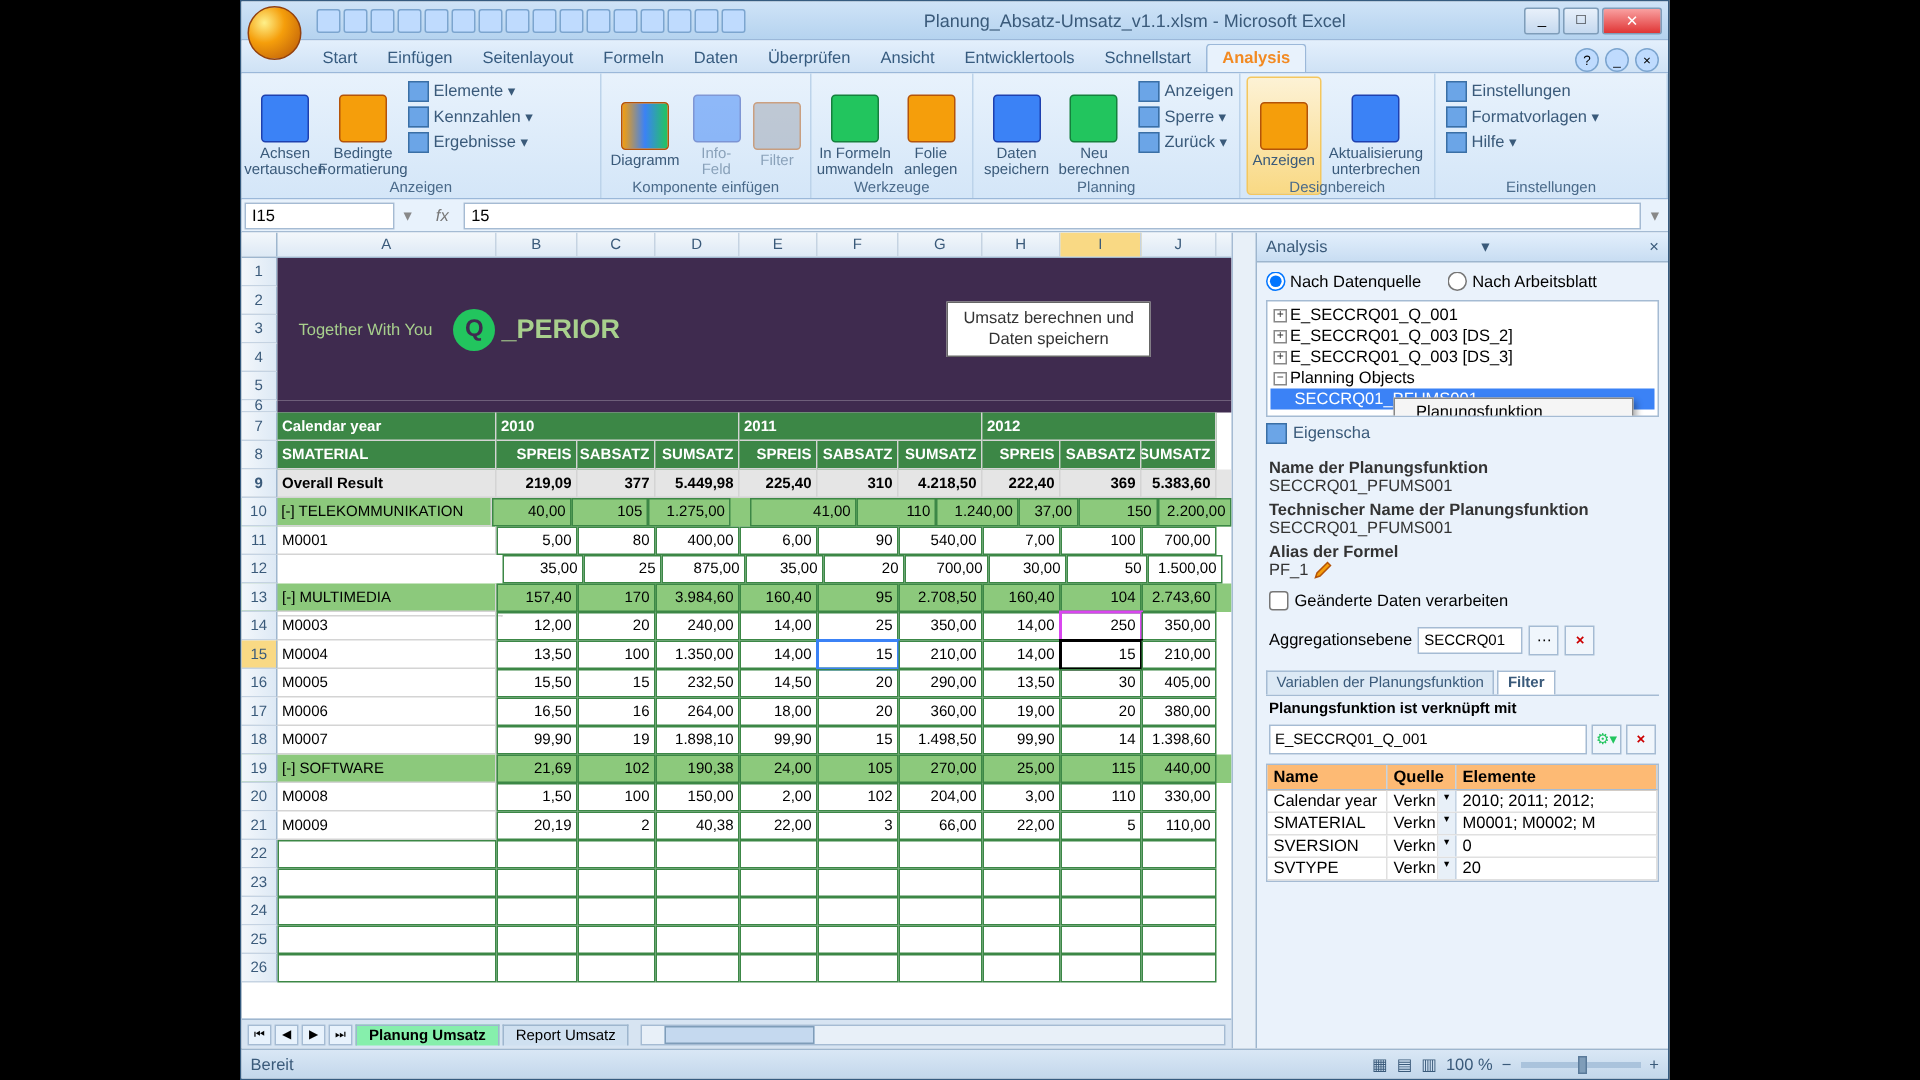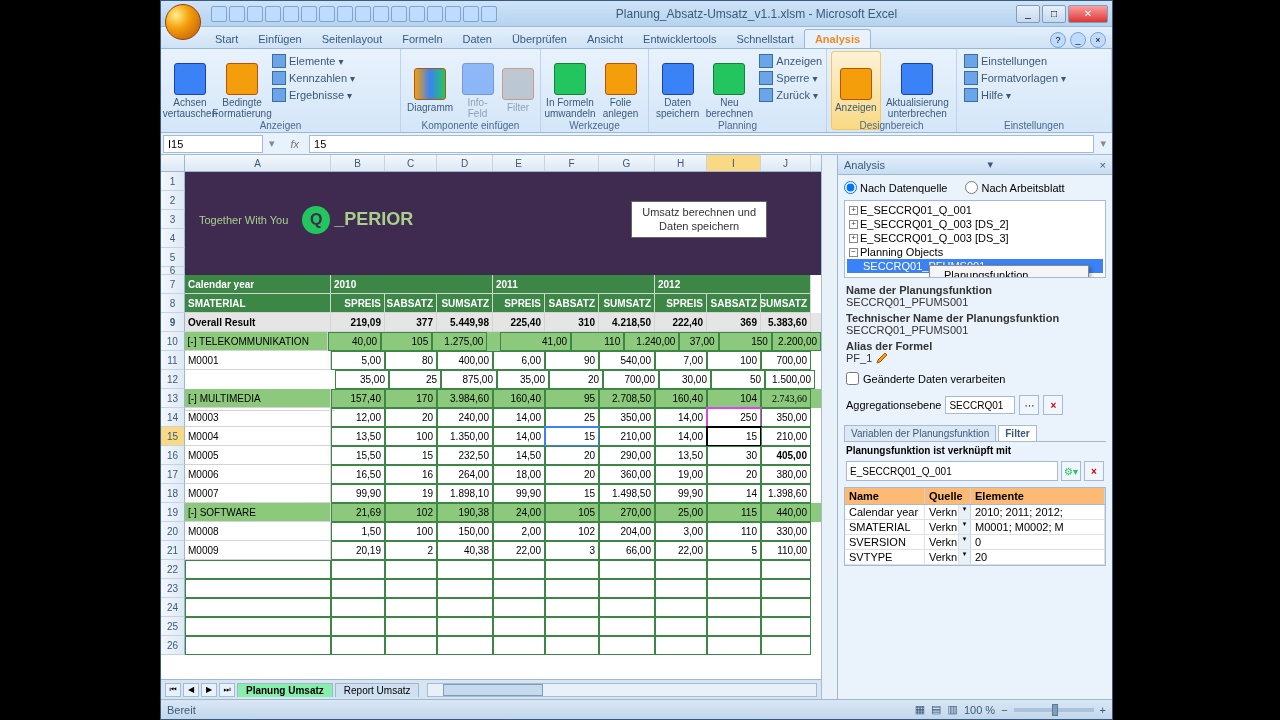--- a/index.html
+++ b/index.html
@@ -384,21 +384,21 @@
             <div class="row-h">13</div>
             <div class="cell " style="width: 146px;">[-] MULTIMEDIA</div>
             <div class="cell r data-cell" style="width: 54px;">157,40</div>
             <div class="cell r data-cell" style="width: 52px;">170</div>
             <div class="cell r data-cell" style="width: 56px;">3.984,60</div>
             <div class="cell r data-cell" style="width: 52px;">160,40</div>
             <div class="cell r data-cell" style="width: 54px;">95</div>
             <div class="cell r data-cell" style="width: 56px;">2.708,50</div>
             <div class="cell r data-cell" style="width: 52px;">160,40</div>
             <div class="cell r data-cell" style="width: 54px;">104</div>
-            <div class="cell r data-cell" style="width: 50px; font-family: Liberation Serif, serif;">2.743,60</div>
+            <div class="cell r data-cell" style="width: 50px;">2.743,60</div>
           </div>
           <div class="grid-row item-row">
             <div class="row-h">14</div>
             <div class="cell " style="width: 146px;">M0003</div>
             <div class="cell r data-cell" style="width: 54px;">12,00</div>
             <div class="cell r data-cell" style="width: 52px;">20</div>
             <div class="cell r data-cell" style="width: 56px;">240,00</div>
             <div class="cell r data-cell" style="width: 52px;">14,00</div>
             <div class="cell r data-cell" style="width: 54px;">25</div>
             <div class="cell r data-cell" style="width: 56px;">350,00</div>
@@ -423,21 +423,21 @@
             <div class="row-h">16</div>
             <div class="cell " style="width: 146px;">M0005</div>
             <div class="cell r data-cell" style="width: 54px;">15,50</div>
             <div class="cell r data-cell" style="width: 52px;">15</div>
             <div class="cell r data-cell" style="width: 56px;">232,50</div>
             <div class="cell r data-cell" style="width: 52px;">14,50</div>
             <div class="cell r data-cell" style="width: 54px;">20</div>
             <div class="cell r data-cell" style="width: 56px;">290,00</div>
             <div class="cell r data-cell" style="width: 52px;">13,50</div>
             <div class="cell r data-cell" style="width: 54px;">30</div>
-            <div class="cell r data-cell" style="width: 50px; font-weight: bold;">405,00</div>
+            <div class="cell r data-cell" style="width: 50px;">405,00</div>
           </div>
           <div class="grid-row item-row">
             <div class="row-h">17</div>
             <div class="cell " style="width: 146px;">M0006</div>
             <div class="cell r data-cell" style="width: 54px;">16,50</div>
             <div class="cell r data-cell" style="width: 52px;">16</div>
             <div class="cell r data-cell" style="width: 56px;">264,00</div>
             <div class="cell r data-cell" style="width: 52px;">18,00</div>
             <div class="cell r data-cell" style="width: 54px;">20</div>
             <div class="cell r data-cell" style="width: 56px;">360,00</div>
@@ -611,20 +611,24 @@
             <span>Planning Objects</span>
           </div>
         <div class="tree-item indent sel">
             <span>SECCRQ01_PFUMS001</span>
           </div>
         <div class="ctx-menu">
           <div class="ctx-item">Planungsfunktion ausführen</div>
 
         </div>
       </div>
+      <div class="eigensch">
+          <span class="ribbon-small-icon"></span>
+          <span>Eigenscha</span>
+        </div>
       <div class="prop-section">
         <div class="prop-label">Name der Planungsfunktion</div>
         <div class="prop-val">SECCRQ01_PFUMS001</div>
         <div class="prop-label">Technischer Name der Planungsfunktion</div>
         <div class="prop-val">SECCRQ01_PFUMS001</div>
         <div class="prop-label">Alias der Formel</div>
         <div class="prop-val">
             <span>PF_1</span>
             <svg class="pencil" viewBox="0 0 12 12">
               <path d="M1 11l1-3 7-7 2 2-7 7-3 1z" fill="#f59e0b" stroke="#b45309"></path>

